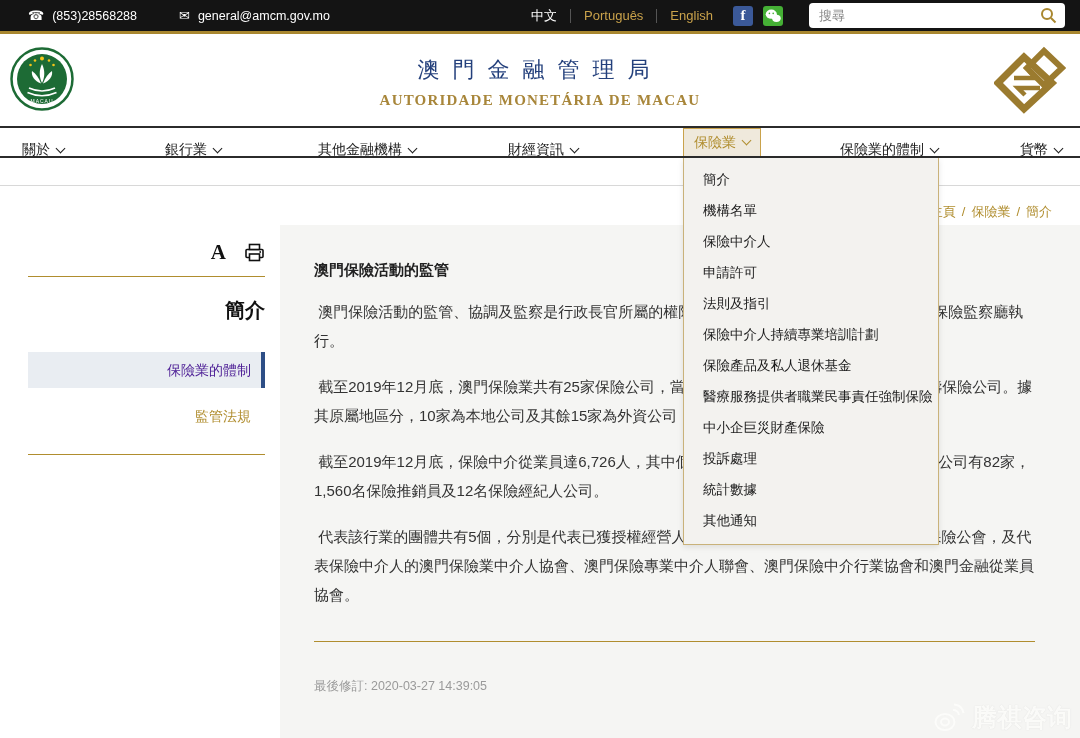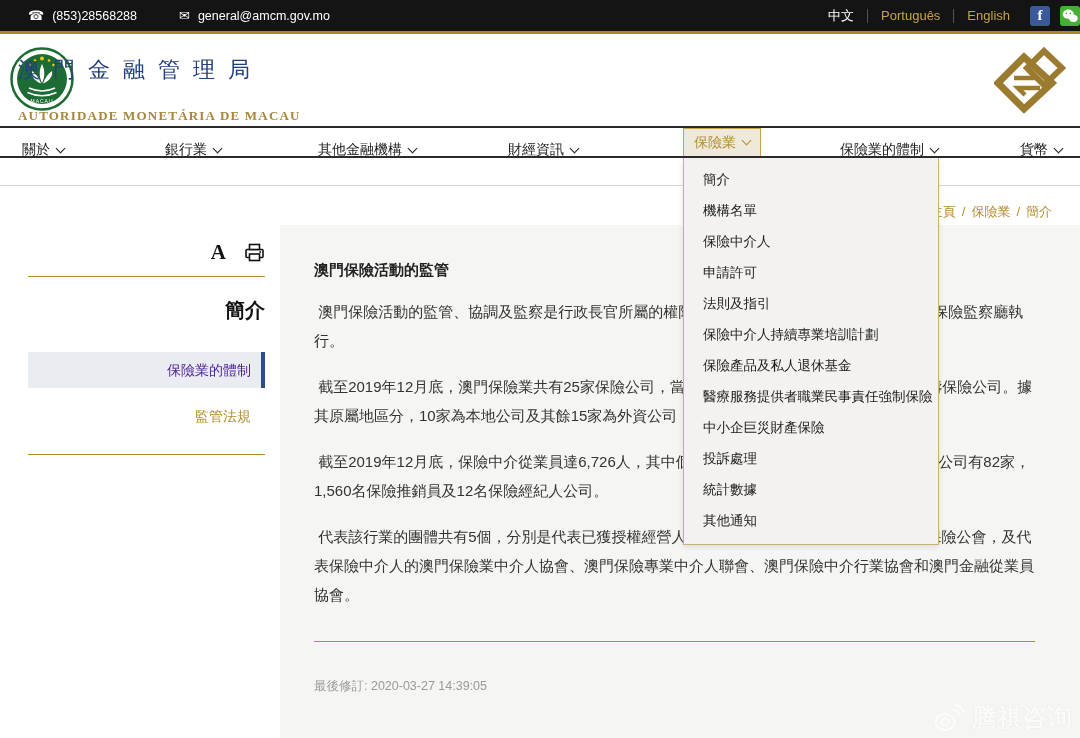--- a/index.html
+++ b/index.html
@@ -26,25 +26,25 @@
   .searchbox{margin-left:26px;margin-right:15px;width:256px;height:25px;background:#fff;
              border-radius:4px;display:flex;align-items:center;}
   .searchbox input{flex:1;border:none;outline:none;background:transparent;font-size:13px;
                    padding:0 8px 0 10px;color:#333;font-family:"Liberation Sans",sans-serif;}
   .searchbox input::placeholder{color:#888;}
   .search-ic{margin-right:8px;cursor:pointer;display:flex;}
 
   
   .header{position:absolute;top:34px;left:0;right:0;height:92px;background:#fff;}
   .seal{position:absolute;left:10px;top:13px;}
-  .titles{position:absolute;left:18px;right:0;top:21px;}
+  .titles{position:absolute;left:0;right:0;top:21px;text-align:center;}
   .t-zh{font-family:"Liberation Serif","DejaVu Serif",serif;color:#24407c;font-size:22px;
         letter-spacing:13px;font-weight:500;}
-  .t-pt{font-family:"Liberation Serif","DejaVu Serif",serif;color:#a8863a;font-size:13px;
-        font-weight:bold;letter-spacing:1.2px;margin-top:23px;}
+  .t-pt{font-family:"Liberation Serif","DejaVu Serif",serif;color:#a8863a;font-size:15px;
+        font-weight:bold;letter-spacing:1.2px;margin-top:7px;}
   .diamond{position:absolute;right:14px;top:11px;}
 
   
   .navbar{position:absolute;top:126px;left:0;right:0;height:28px;background:#fff;
           border-top:2px solid #2b2b2b;border-bottom:2px solid #2b2b2b;z-index:40;}
   .nav-item{position:absolute;top:0;height:44px;display:flex;align-items:center;gap:7px;
             font-size:14px;color:#1c1c1c;cursor:pointer;white-space:nowrap;}
   .chev{width:6px;height:6px;border-right:1.5px solid currentColor;
         border-bottom:1.5px solid currentColor;transform:rotate(45deg);margin-top:-4px;}
   .nav-item.active{background:#efe9dc;border:1px solid #c9a24b;border-bottom:none;
@@ -114,20 +114,29 @@
       <span class="lang gold">English</span>
       <span class="sq-icon fb">f</span>
       <span class="sq-icon wc">
         <svg width="16" height="14" viewBox="0 0 16 14">
           <ellipse cx="6.3" cy="5.2" rx="5.6" ry="4.6" fill="#fff"></ellipse>
           <ellipse cx="11.4" cy="9.3" rx="4.3" ry="3.6" fill="#fff"></ellipse>
           <circle cx="4.4" cy="4.4" r="0.8" fill="#45b035"></circle>
           <circle cx="8.2" cy="4.4" r="0.8" fill="#45b035"></circle>
         </svg>
       </span>
+      <div class="searchbox">
+        <input type="text" placeholder="搜尋" style="">
+        <span class="search-ic">
+          <svg width="17" height="17" viewBox="0 0 17 17">
+            <circle cx="7" cy="7" r="5" fill="none" stroke="#a9872f" stroke-width="2"></circle>
+            <line x1="11" y1="11" x2="15.5" y2="15.5" stroke="#a9872f" stroke-width="2"></line>
+          </svg>
+        </span>
+      </div>
     </div>
   </div>
 
   <div class="header">
     <div class="seal">
       <svg width="64" height="64" viewBox="0 0 64 64">
         <circle cx="32" cy="32" r="30.5" fill="#fff" stroke="#1d6b35" stroke-width="2.5"></circle>
         <circle cx="32" cy="32" r="25" fill="#1d6b35"></circle>
         <circle cx="32" cy="11.5" r="2" fill="#f5c518"></circle>
         <circle cx="25" cy="13.5" r="1.3" fill="#f5c518"></circle>

